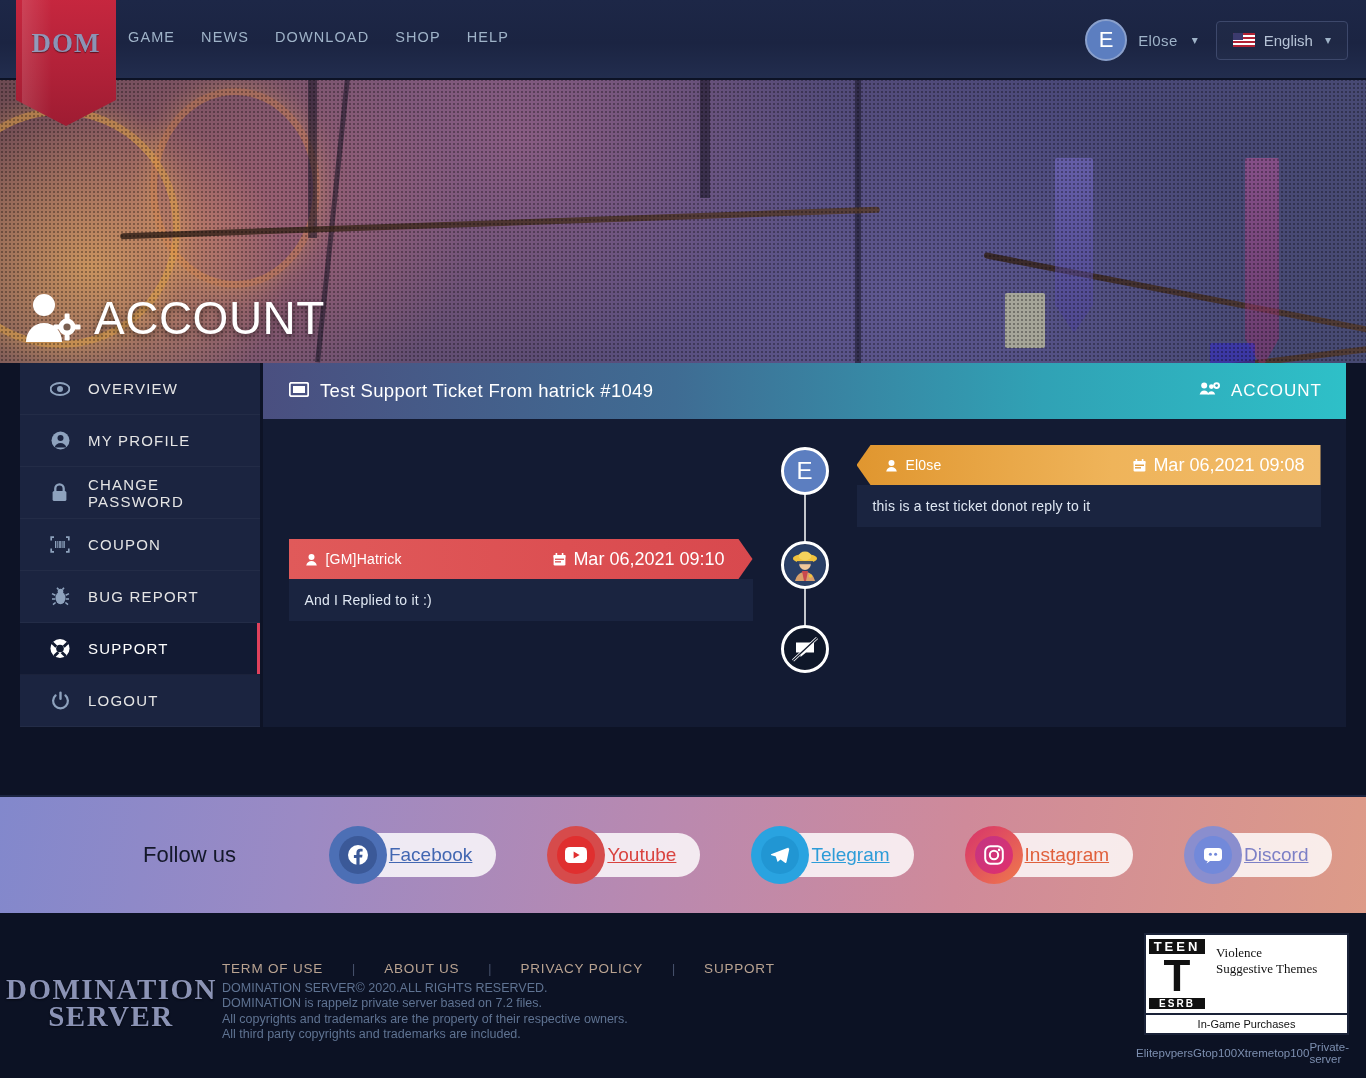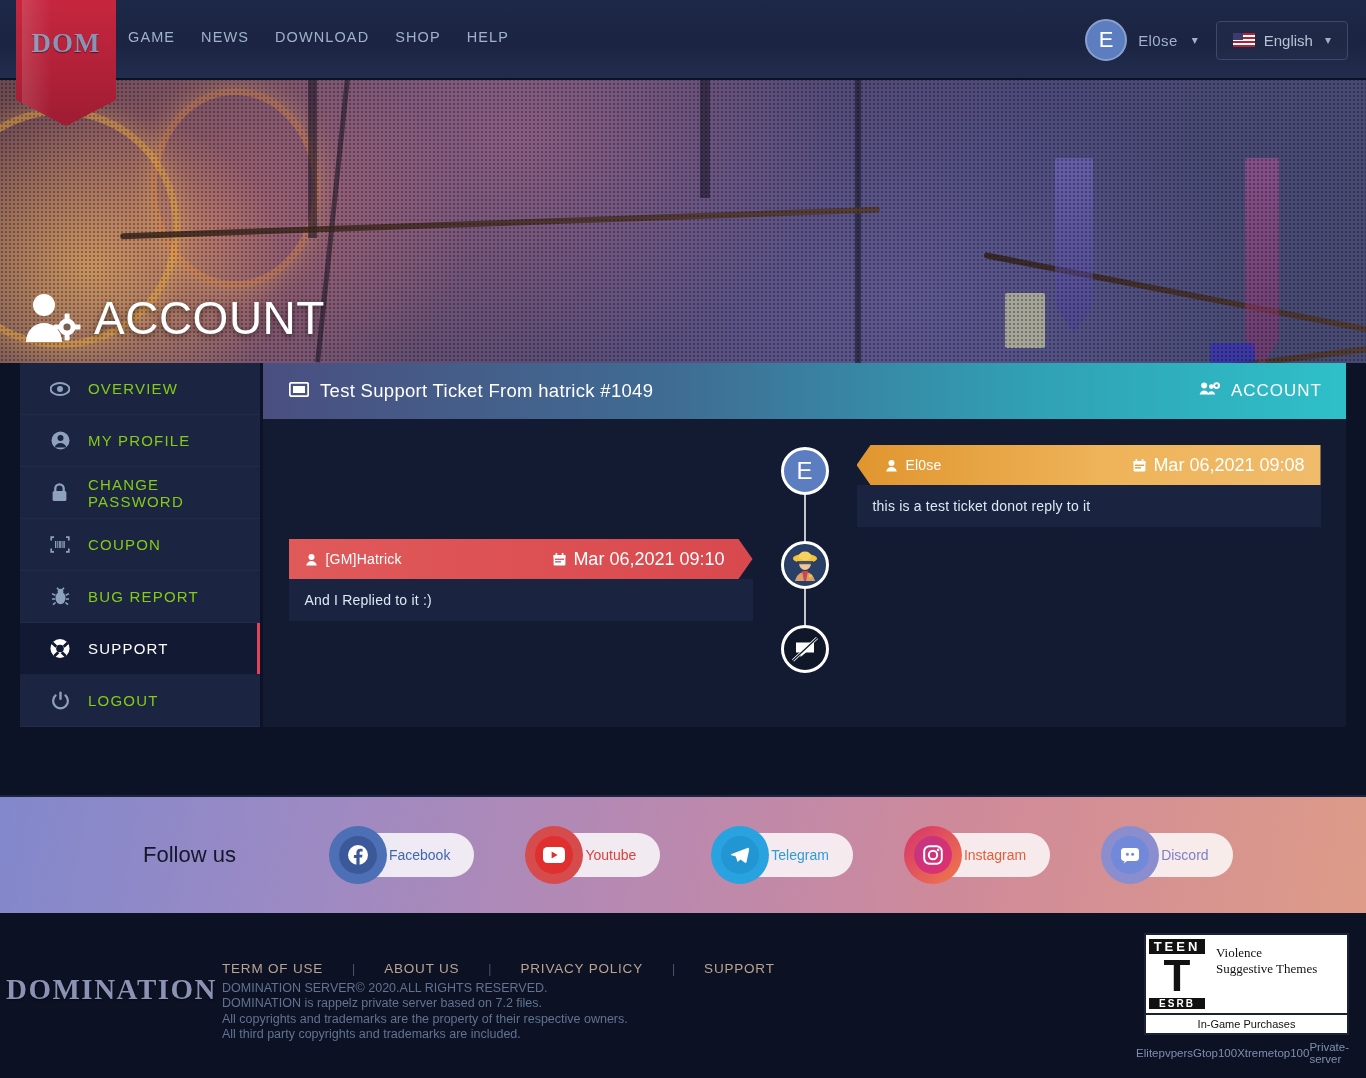--- a/index.html
+++ b/index.html
@@ -111,21 +111,21 @@
   .content-row { position: absolute; left: 20px; top: 0; width: 1326px; display: flex; }
 
   
   .sidebar { width: 240px; background: #1b2440; }
   .side-item {
     position: relative; height: 52px; display: flex; align-items: center; gap: 18px;
     padding-left: 30px; cursor: pointer;
     border-bottom: 1px solid rgba(255,255,255,.04);
   }
   .side-item .lbl {
-    color: #84cc16; font-size: 15px; letter-spacing: 1.2px;
+    color: #e5e5e5; font-size: 15px; letter-spacing: 1.2px;
     font-family: "Liberation Sans Narrow","Liberation Sans",sans-serif;
   }
   .side-item .ic { width: 20px; height: 20px; display: flex; align-items: center; justify-content: center; }
   .side-item.active { background: #121a33; }
   .side-item.active .lbl { color: #fff; }
   .side-item.active::after {
     content: ""; position: absolute; right: 0; top: 0; width: 3px; height: 100%; background: #e0415c;
   }
 
   
@@ -202,21 +202,21 @@
     display: flex; align-items: center; padding: 0 24px 0 48px; cursor: pointer;
   }
   .social .badge {
     position: absolute; left: -12px; top: -7px; width: 58px; height: 58px; border-radius: 50%;
     display: flex; align-items: center; justify-content: center;
   }
   .social .badge .inner {
     width: 38px; height: 38px; border-radius: 50%;
     display: flex; align-items: center; justify-content: center; color: #fff;
   }
-  .social .name { font-size: 14px; font-family: "Liberation Sans Narrow","Liberation Sans",sans-serif; }
+  .social .name { font-size: 19px; font-family: "Liberation Sans Narrow","Liberation Sans",sans-serif; text-decoration: underline; }
 
   
   .footer { position: absolute; top: 913px; left: 0; width: 1366px; height: 165px; background: #0c1224; }
   .foot-logo { position: absolute; left: 6px; top: 60px; width: 210px; text-align: center; font-weight: bold; }
   .foot-logo .l1 { color: #8b93b5; font-size: 29px; letter-spacing: 1.5px;
     font-family: "Liberation Serif", serif; text-shadow: 0 1px 2px rgba(0,0,0,.6); }
   .foot-logo .l2 { color: #8b93b5; font-size: 29px; letter-spacing: 1.5px; margin-top: -6px;
     font-family: "Liberation Serif", serif; text-shadow: 0 1px 2px rgba(0,0,0,.6); }
   .foot-links { position: absolute; left: 222px; top: 48px; display: flex; align-items: center; gap: 16px; }
   .foot-links a { color: #b9a391; font-size: 13.5px; letter-spacing: .8px; text-decoration: none;
@@ -580,20 +580,21 @@
         </span>
         <span class="name" style="color:#7d80c6;">Discord</span>
       </div>
 
     </div>
   </div>
 
   <div class="footer">
     <div class="foot-logo">
       <div class="l1">DOMINATION</div>
+      <div class="l2">SERVER</div>
     </div>
 
     <div class="foot-links">
       <a href="#">TERM OF USE</a>
       <span class="sep">|</span>
       <a href="#">ABOUT US</a>
       <span class="sep">|</span>
       <a href="#">PRIVACY POLICY</a>
       <span class="sep">|</span>
       <a href="#">SUPPORT</a>

